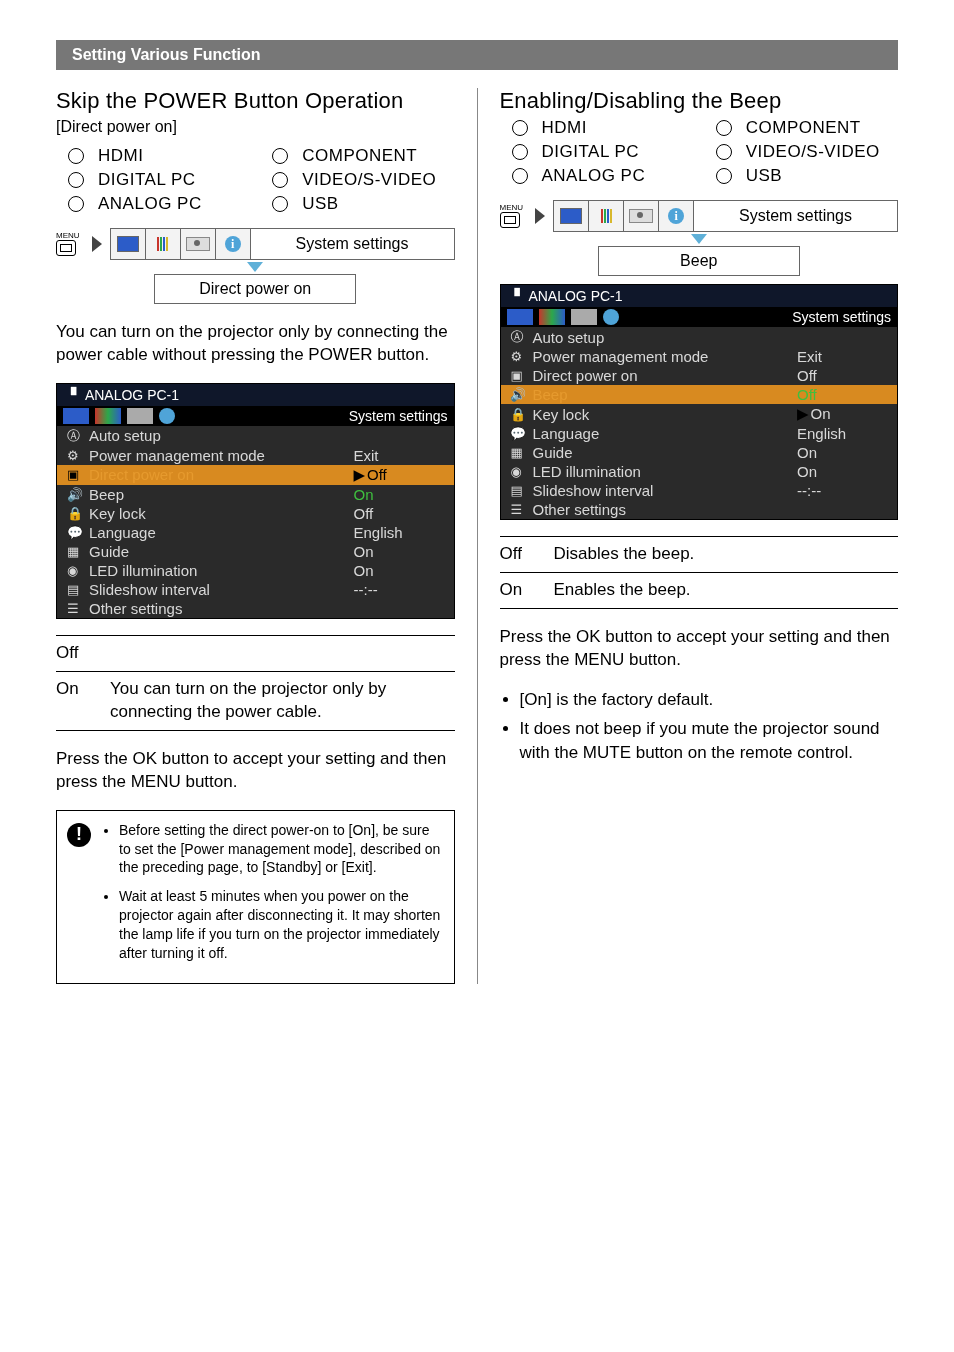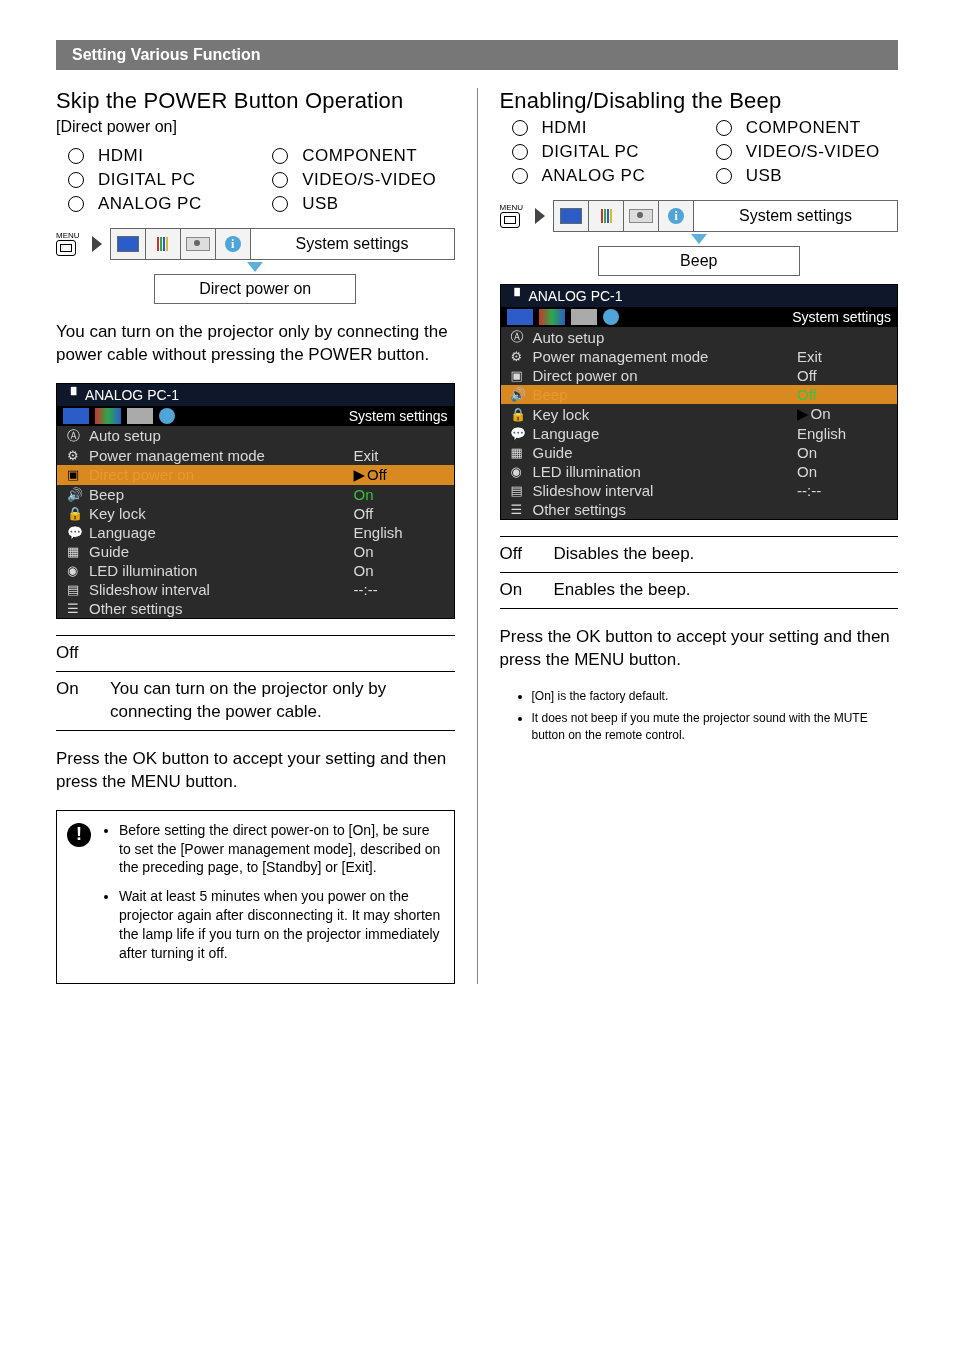--- a/index.html
+++ b/index.html
@@ -45,21 +45,21 @@
 .osd-row.on-green .val{color:#3fbf3f}
 .osd-row .icon{width:16px;margin-right:6px;font-size:13px}
 .osd-row .lbl{flex:1}
 .osd-row .val{width:90px}
 .osd-row .caret{color:#000;margin-right:2px}
 .osd-row .orange{color:#e69a2e}
 .opt-table{border-top:1px solid #000;border-bottom:1px solid #000;margin:10px 0 16px 0}
 .opt-row{display:flex;padding:6px 0;font-size:17px;line-height:1.35}
 .opt-row+.opt-row{border-top:1px solid #000}
 .opt-key{width:54px;font-weight:400;flex-shrink:0}
-.bullets{margin:12px;padding-left:20px;font-size:12px;line-height:1.38}
+.bullets{margin:0;padding-left:20px;font-size:17px;line-height:1.38}
 .bullets li{margin-bottom:6px}
 .note-box{border:1px solid #000;margin-top:14px;padding:10px 12px 10px 10px;display:flex;gap:10px}
 .note-icon{width:24px;height:24px;border-radius:50%;background:#000;color:#fff;display:flex;align-items:center;justify-content:center;font-weight:bold;font-size:18px;flex-shrink:0;margin-top:2px}
 .note-list{margin:0;padding-left:18px;font-size:14px;line-height:1.35}
 .note-list li{margin-bottom:10px}
 .page-num{position:absolute;bottom:26px;width:100%;text-align:center;font-size:15px;color:#444}
 .flag-b{background:#2c5cc8}
 .flag-r{background:#c8352c}
 .flag-g{background:#2ca84a}
 .flag-y{background:#d8b82c}

